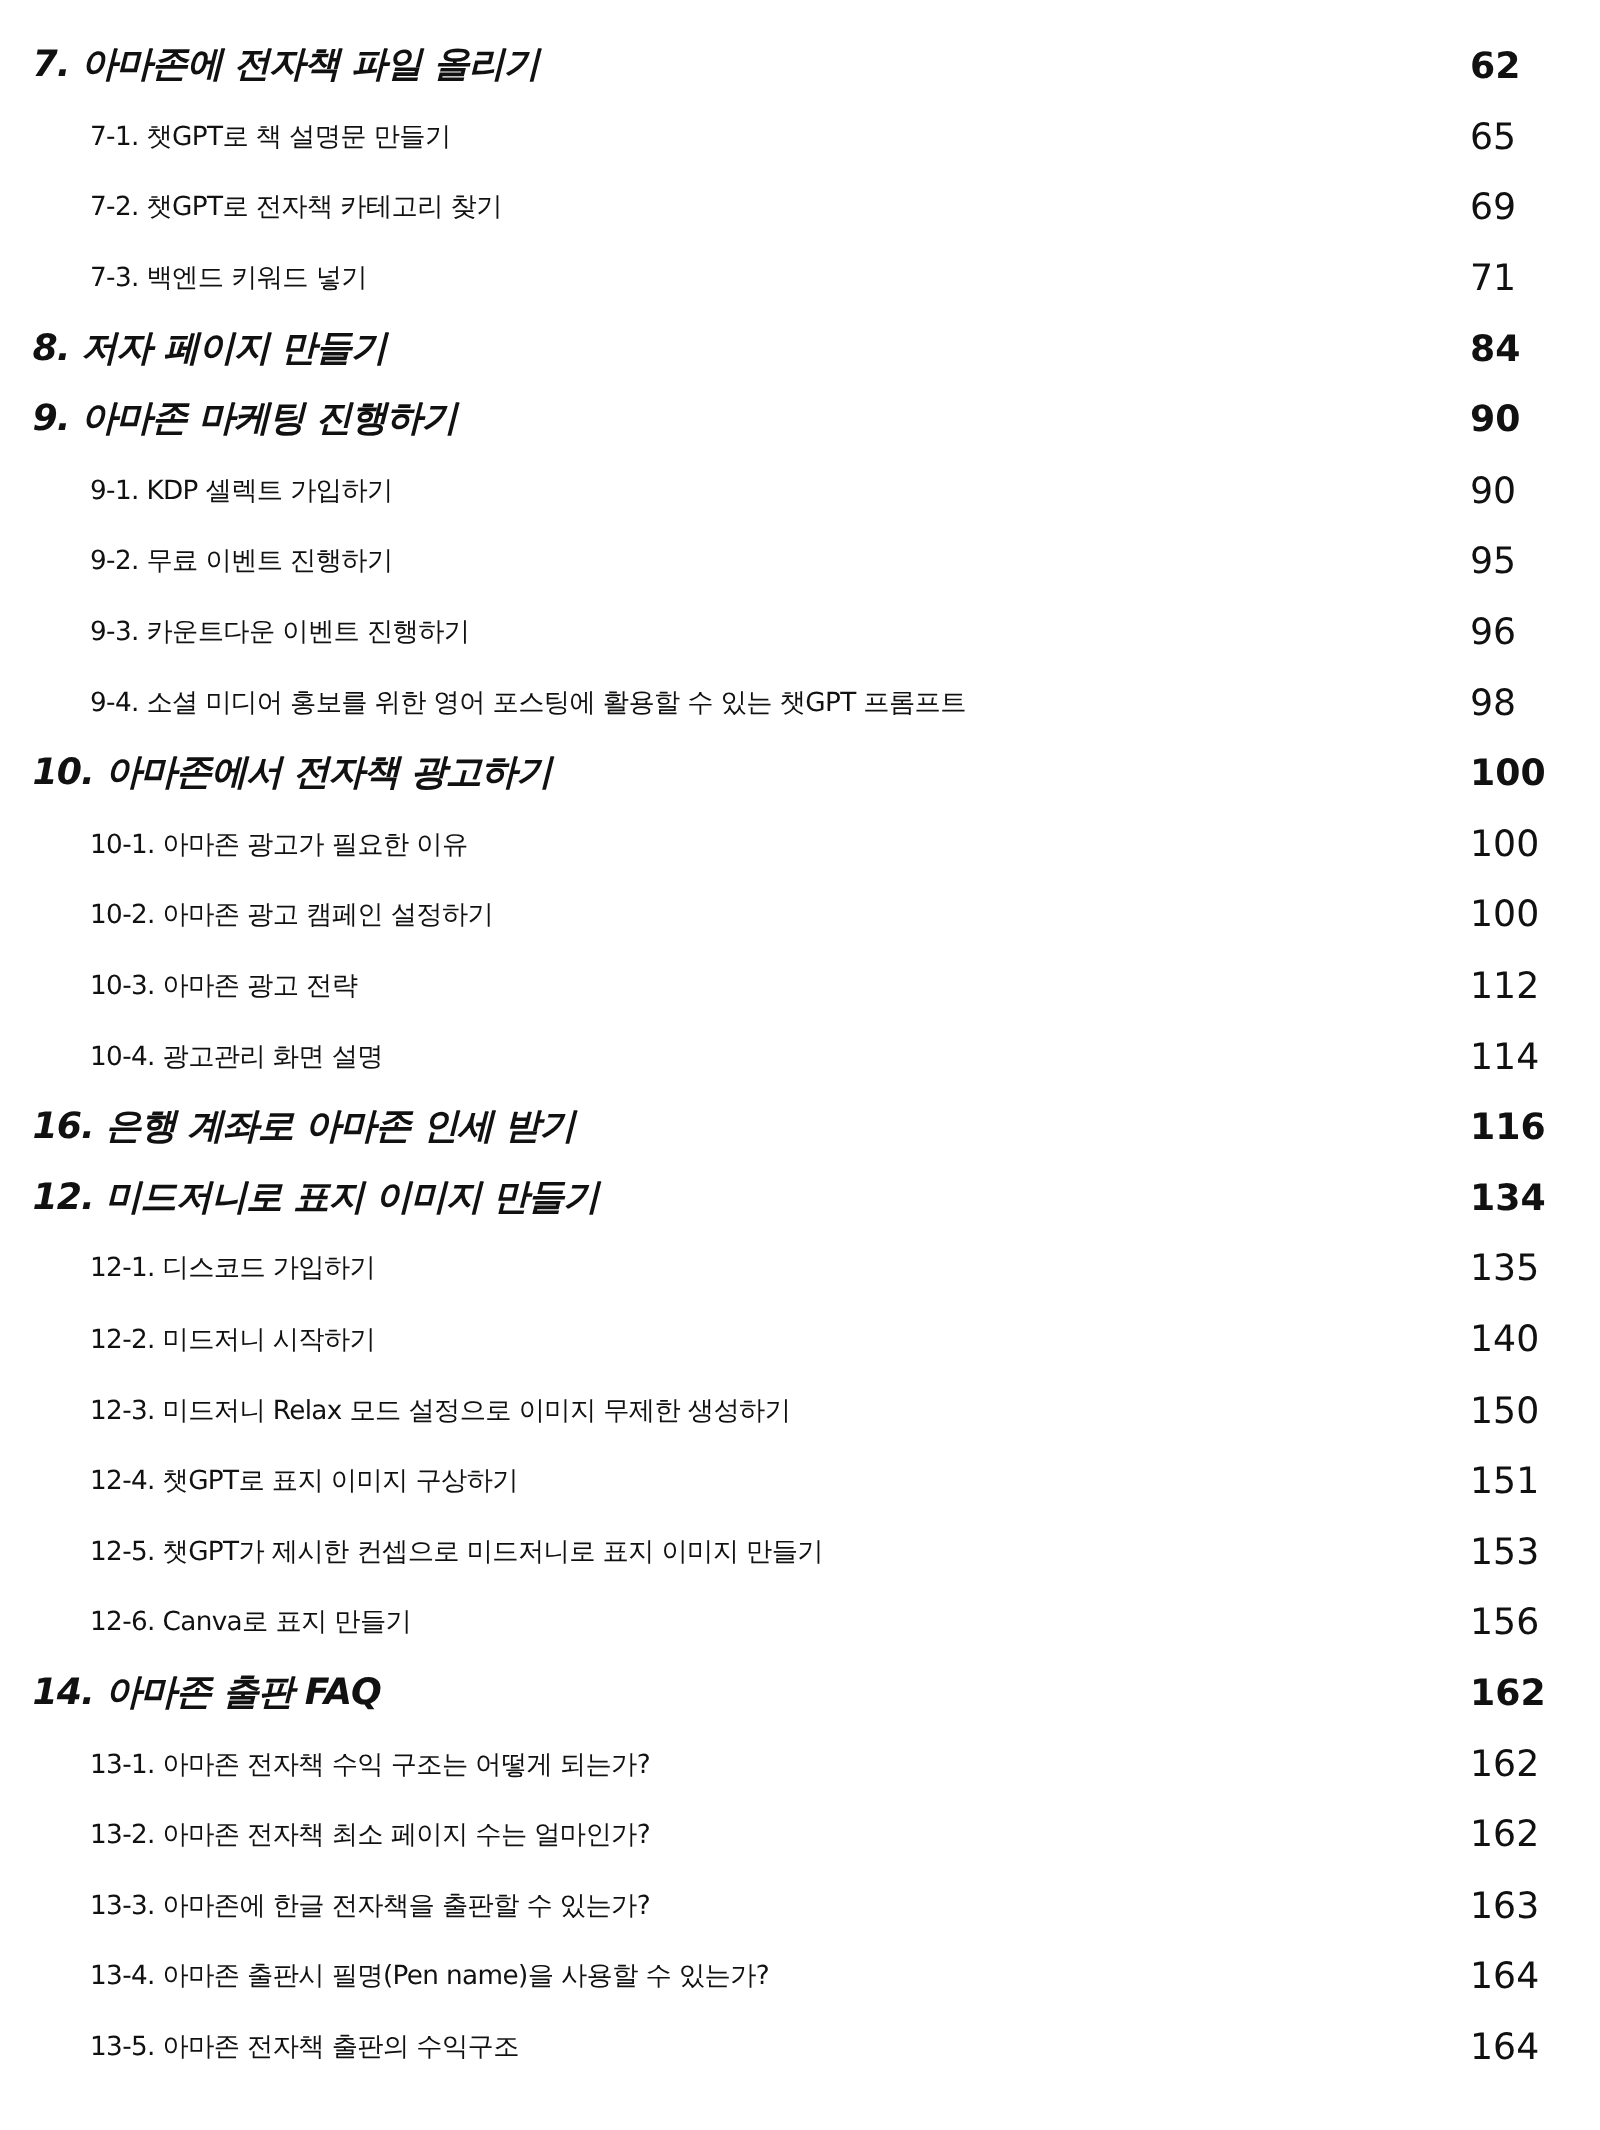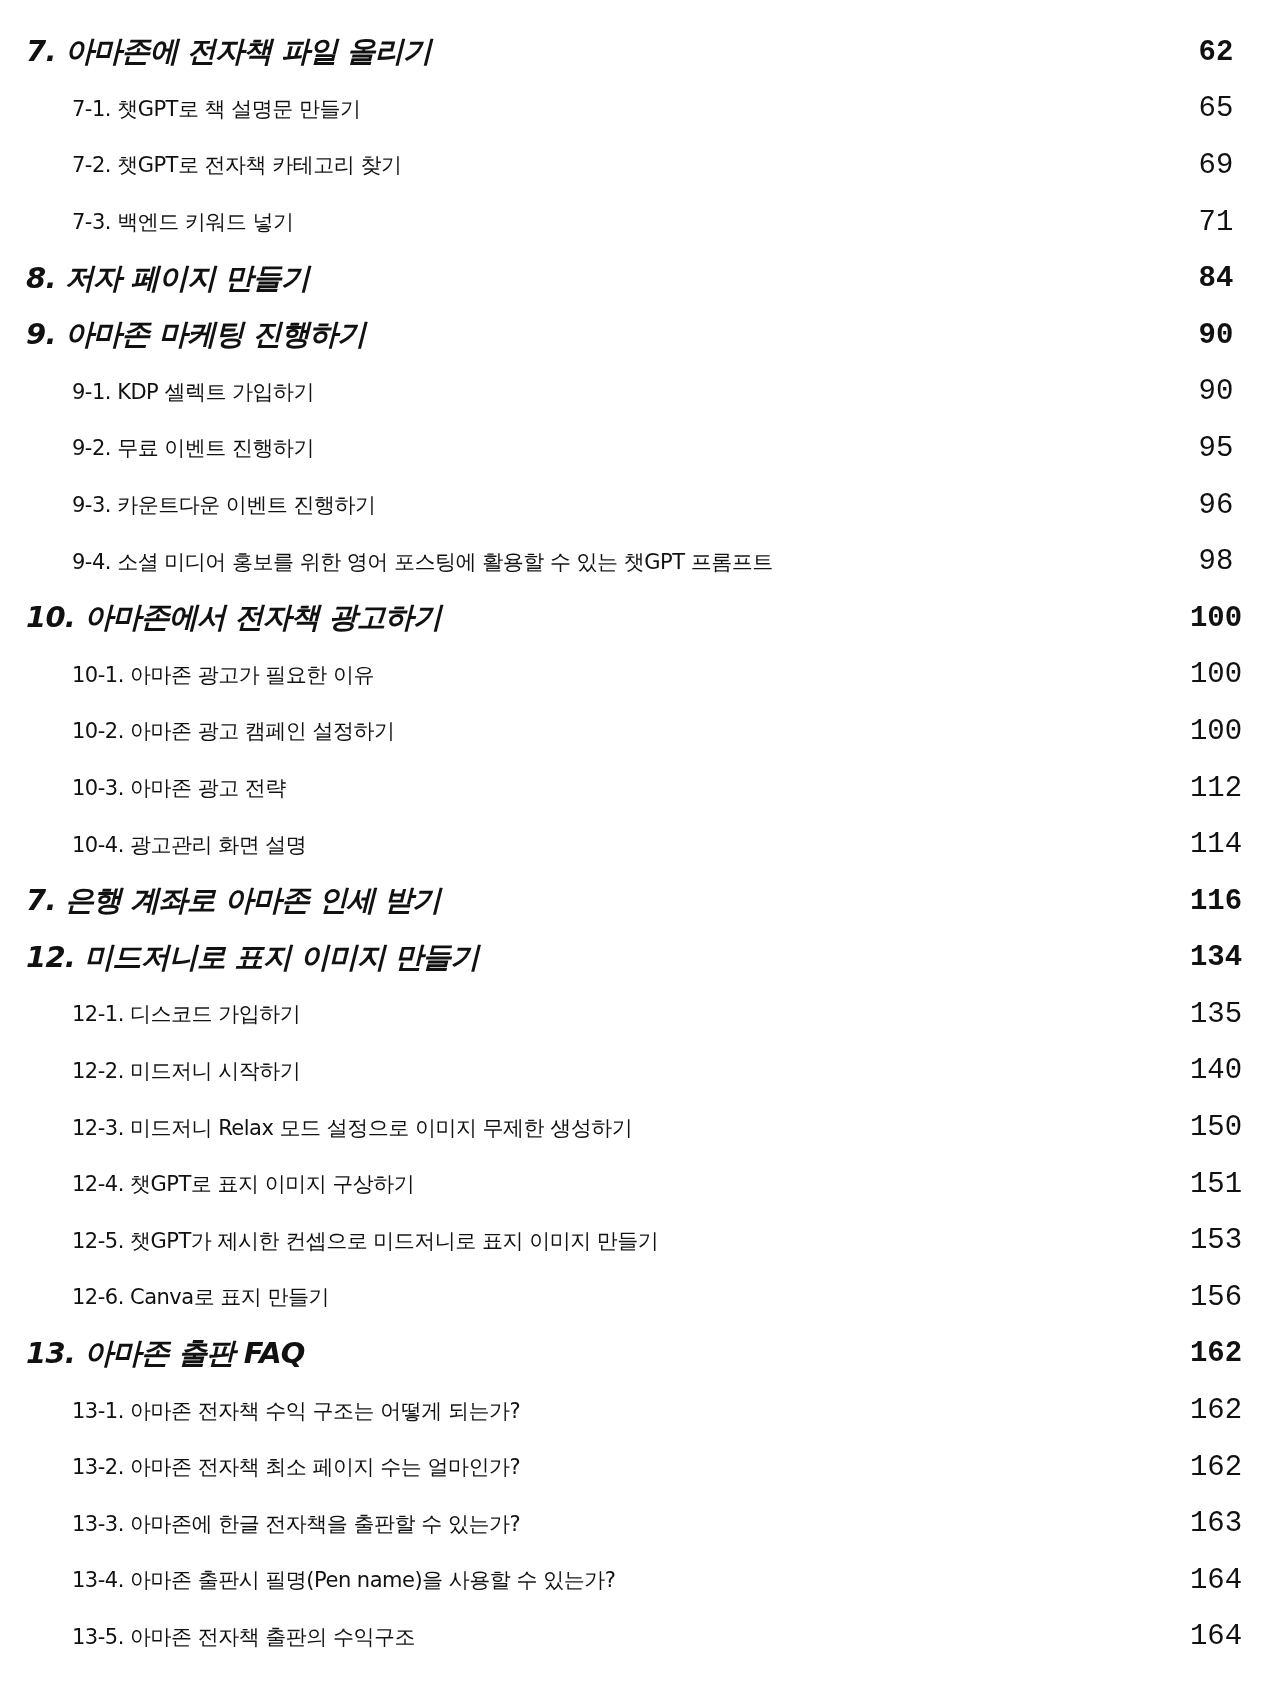--- a/index.html
+++ b/index.html
@@ -42,24 +42,23 @@
       font-size: 21px;
       letter-spacing: -0.5px;
     }
     .row.chapter .title {
       font-size: 29px;
       letter-spacing: -0.8px;
       font-style: italic;
     }
     .row .page {
       flex: 0 0 auto;
-      text-align: center;
+      text-align: left;
       font-size: 29px;
       min-width: 80px;
-      font-family: Liberation Mono, monospace;
     }
   </style>
 </head>
 <body>
 
 <div class="toc">
   <div class="row chapter">
     <span class="title">7. 아마존에 전자책 파일 올리기</span>
     <span class="page">62</span>
   </div>
@@ -113,21 +112,21 @@
   </div>
   <div class="row section">
     <span class="title">10-3. 아마존 광고 전략</span>
     <span class="page">112</span>
   </div>
   <div class="row section">
     <span class="title">10-4. 광고관리 화면 설명</span>
     <span class="page">114</span>
   </div>
   <div class="row chapter">
-    <span class="title">7. 은행 계좌로 아마존 인세 받기</span>
+    <span class="title">16. 은행 계좌로 아마존 인세 받기</span>
     <span class="page">116</span>
   </div>
   <div class="row chapter">
     <span class="title">12. 미드저니로 표지 이미지 만들기</span>
     <span class="page">134</span>
   </div>
   <div class="row section">
     <span class="title">12-1. 디스코드 가입하기</span>
     <span class="page">135</span>
   </div>
@@ -145,21 +144,21 @@
   </div>
   <div class="row section">
     <span class="title">12-5. 챗GPT가 제시한 컨셉으로 미드저니로 표지 이미지 만들기</span>
     <span class="page">153</span>
   </div>
   <div class="row section">
     <span class="title">12-6. Canva로 표지 만들기</span>
     <span class="page">156</span>
   </div>
   <div class="row chapter">
-    <span class="title">13. 아마존 출판 FAQ</span>
+    <span class="title">14. 아마존 출판 FAQ</span>
     <span class="page">162</span>
   </div>
   <div class="row section">
     <span class="title">13-1. 아마존 전자책 수익 구조는 어떻게 되는가?</span>
     <span class="page">162</span>
   </div>
   <div class="row section">
     <span class="title">13-2. 아마존 전자책 최소 페이지 수는 얼마인가?</span>
     <span class="page">162</span>
   </div>

